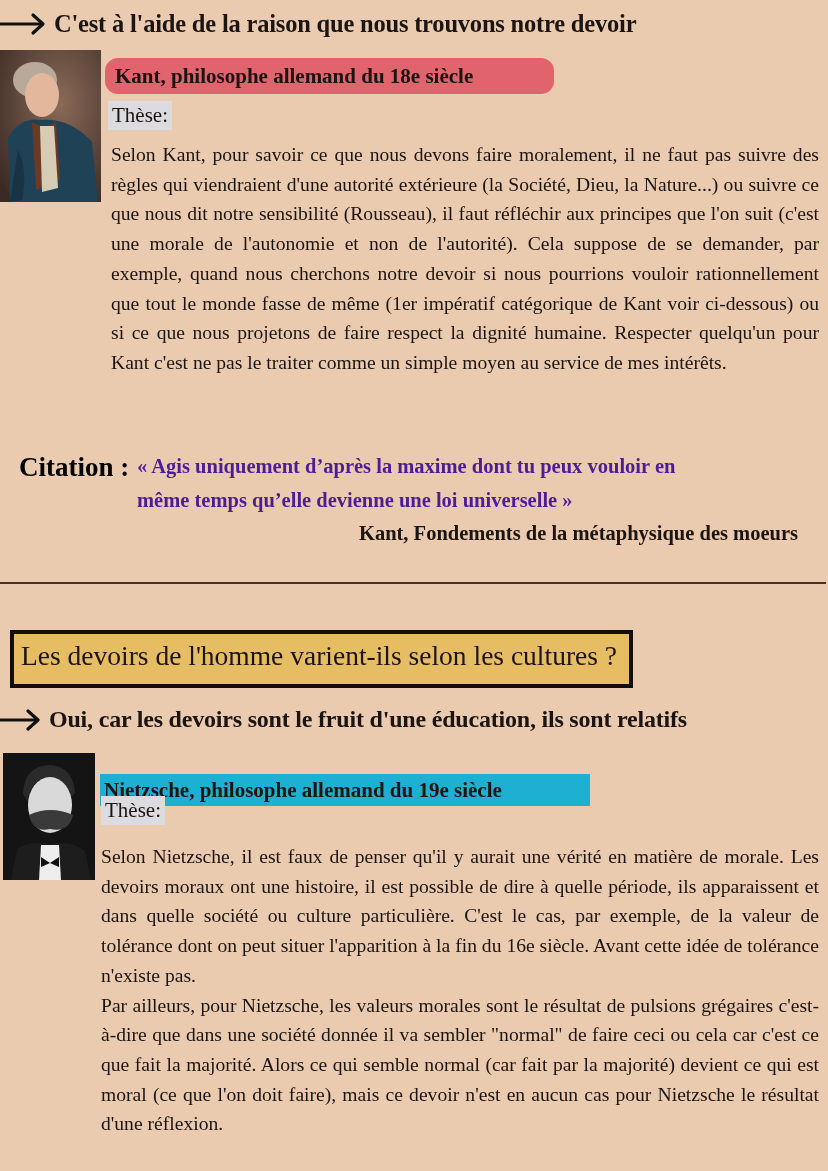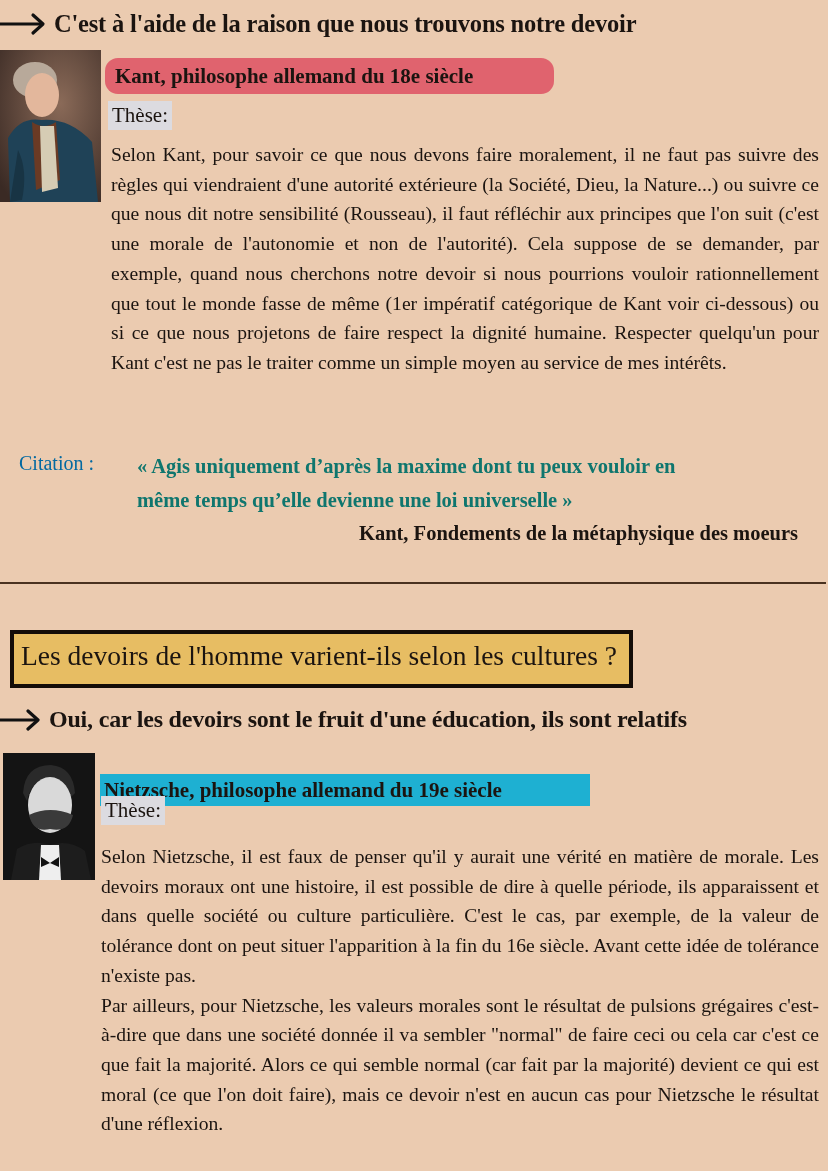--- a/index.html
+++ b/index.html
@@ -43,22 +43,22 @@
   .thesis-text-k { font-size: 20.5px; }
 
   
   .body-text {
     font-size: 19.6px; line-height: 29.7px; text-align: justify;
     text-align-last: left;
   }
   .body-text p { margin: 0; }
 
   
-  .citation-label { font-size: 20px; font-weight: normal; color: #0369a1; white-space: nowrap; }
-  .citation-text { font-size: 20.5px; font-weight: bold; color: #0f766e; line-height: 33px; }
+  .citation-label { font-size: 27px; font-weight: bold; color: #000000; white-space: nowrap; }
+  .citation-text { font-size: 20.5px; font-weight: bold; color: #4c1d95; line-height: 33px; }
   .citation-source { font-size: 20.5px; font-weight: bold; text-align: right; white-space: nowrap; }
 
   .divider { background: #4a3220; height: 2px; }
 
   .question-box {
     background: #e7bd63; border: 4px solid #140d08;
     font-size: 27.5px; white-space: nowrap; padding: 0 12px 7px 7px;
     line-height: 43px;
   }
 </style>

